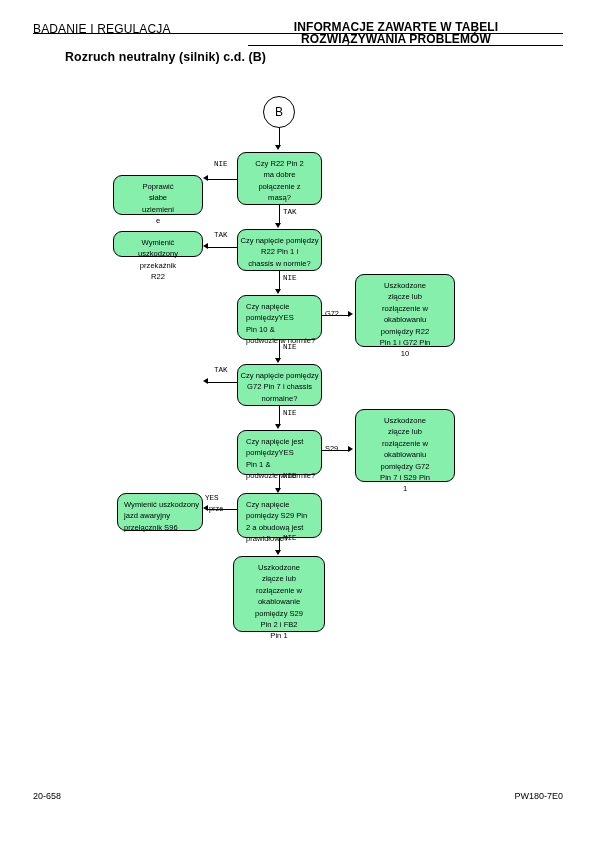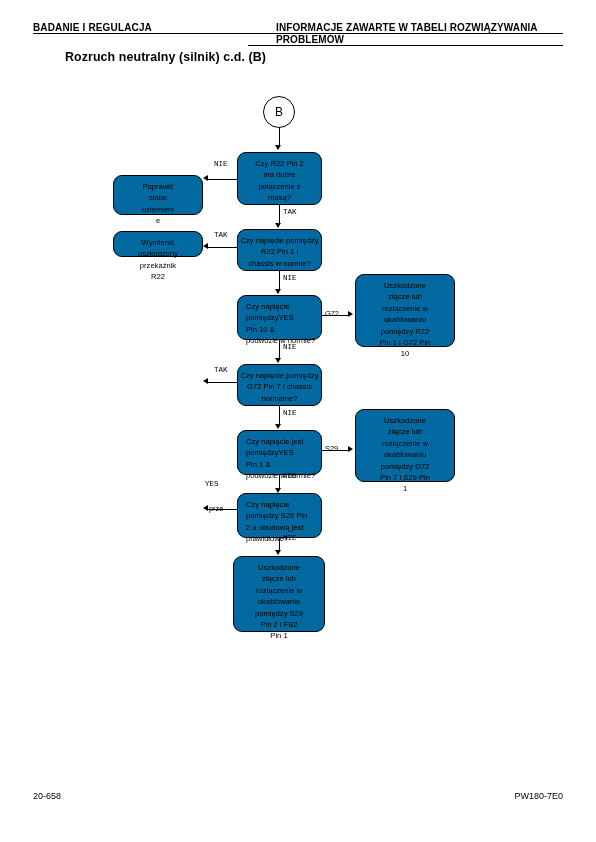--- a/index.html
+++ b/index.html
@@ -8,27 +8,27 @@
     width:596px;height:842px;position:relative;overflow:hidden;
     font-family:"Liberation Sans","DejaVu Sans",sans-serif;
     color:#000;
     -webkit-font-smoothing:antialiased;
   }
   .page{position:absolute;inset:0;}
 
   
   .hdr-left{
     position:absolute;left:33px;top:22px;
-    font-size:10px;font-weight:bold;letter-spacing:.15px;
+    font-size:12px;font-weight:normal;letter-spacing:.15px;
     white-space:nowrap;
   }
   .hdr-right{
     position:absolute;left:248px;top:22px;width:296px;
-    font-size:10px;font-weight:bold;letter-spacing:.1px;
-    text-align:left;line-height:11.5px;margin-left:28px;
+    font-size:12px;font-weight:bold;letter-spacing:.1px;
+    text-align:center;line-height:11.5px;
   }
   .hdr-rule{
     position:absolute;left:33px;top:33px;width:530px;height:1.1px;
     background:#000;
   }
   .hdr-rule2{
     position:absolute;left:248px;top:44.5px;width:315px;height:1.1px;
     background:#000;
   }
   .page-title{
@@ -39,21 +39,21 @@
   }
 
   
   .foot-left{position:absolute;left:33px;top:791px;font-size:9px;}
   .foot-right{position:absolute;right:33px;top:791px;font-size:9px;}
 
   
   .node{
     position:absolute;box-sizing:border-box;
     border:1.1px solid #000;border-radius:9px;
-    background:#0369a1;
+    background:#86efac;
     font-size:7.6px;line-height:11.4px;
     text-align:center;
     padding-top:5px;
     white-space:nowrap;
   }
   
   .node .txt{display:block;}
 
   .term{
     position:absolute;box-sizing:border-box;
@@ -223,23 +223,29 @@
 
   <div class="node" style="left:237px;top:493px;width:85px;height:45px;text-align:left;padding-left:8px;">
     <span class="txt">Czy napięcie</span>
     <span class="txt">pomiędzy S29 Pin</span>
     <span class="txt">2 a obudową jest</span>
     <span class="txt">prawidłowe?</span>
   </div>
 
   <div class="hline" style="left:208px;top:508.5px;width:30px;"></div>
   <div class="arr-l" style="left:203px;top:505.4px;"></div>
-  <div class="lbl" style="left:205px;top:480px;">YES</div>
+  <div class="lbl" style="left:205px;top:494px;">YES</div>
   <div class="lbl-on-line" style="left:209px;top:505px;">prze</div>
 
+  <div class="node" style="left:117px;top:493px;width:86px;height:38px;text-align:left;padding-left:6px;">
+    <span class="txt">Wymienić uszkodzony</span>
+    <span class="txt"></span>
+    <span class="txt">jazd awaryjny</span>
+    <span class="txt">przełącznik S96</span>
+  </div>
 
   <div class="vline" style="left:278.5px;top:538px;height:14px;"></div>
   <div class="arr-d" style="left:275.4px;top:550px;"></div>
   <div class="lbl" style="left:283px;top:534px;">NIE</div>
 
   <div class="node" style="left:233px;top:556px;width:92px;height:76px;">
     <span class="txt">Uszkodzone</span>
     <span class="txt">złącze lub</span>
     <span class="txt">rozłączenie w</span>
     <span class="txt">okablowanie</span>

